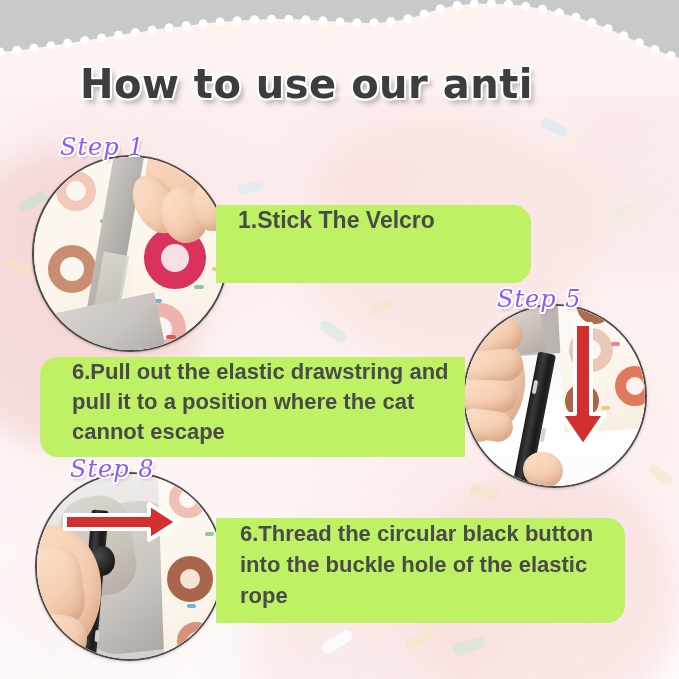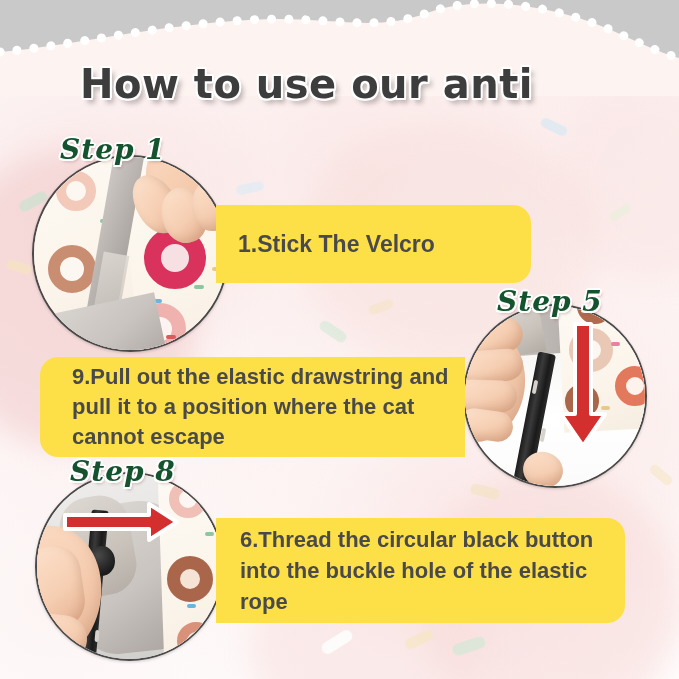--- a/index.html
+++ b/index.html
@@ -70,24 +70,24 @@
       4px 5px 5px rgba(90,80,80,0.40);
     white-space: nowrap;
   }
   #title-l1 { top: 56px; }
   #title-l2 { top: 108px; }
 
   
   .step-badge {
     position: absolute;
     font-family: "DejaVu Serif", serif;
-    font-weight: 700;
+    font-weight: 400;
     font-style: italic;
-    font-size: 28px;
-    color: #14532d;
+    font-size: 24px;
+    color: #8b5cf6;
     letter-spacing: 1px;
     white-space: nowrap;
     text-shadow:
       2px 0 0 #fff, -2px 0 0 #fff, 0 2px 0 #fff, 0 -2px 0 #fff,
       1.5px 1.5px 0 #fff, -1.5px 1.5px 0 #fff, 1.5px -1.5px 0 #fff, -1.5px -1.5px 0 #fff,
       2px 3px 3px rgba(120,70,70,.35);
     z-index: 7;
   }
   #badge-1 { left: 60px;  top: 133px; }
   #badge-2 { left: 497px; top: 285px; }
@@ -159,27 +159,26 @@
     position: absolute;
     background: linear-gradient(160deg, #ded9d3 0%, #c8c2bb 60%, #b3aca5 100%);
   }
 
   
   .arrow-wrap { position: absolute; z-index: 6; }
 
   
   .textbox {
     position: absolute;
-    background: #fde047;
+    background: #bef264;
     color: #4a4a4a;
     font-family: "Liberation Sans", sans-serif;
     font-weight: 700;
     z-index: 6;
     display: flex;
-    align-items: center;
     box-sizing: border-box;
   }
   .textbox span { display: block; }
   #tb-1 {
     left: 216px; top: 205px; width: 315px; height: 78px;
     border-radius: 0 18px 18px 0;
     padding: 0 0 0 22px;
     font-size: 23px;
     line-height: 30px;
   }
@@ -309,21 +308,21 @@
 
       <div class="arrow-wrap" style="left:92px;top:14px;">
         <svg width="52" height="134" viewBox="0 0 52 134">
           <path d="M18,4 L34,4 L34,94 L48,94 L26,126 L4,94 L18,94 Z" fill="#d32f2f" stroke="#ffffff" stroke-width="4" stroke-linejoin="round"></path>
         </svg>
       </div>
     </div>
   </div>
 
   <div class="textbox" id="tb-2">
-    <span>9.Pull out the elastic drawstring and pull it to a position where the cat cannot escape</span>
+    <span>6.Pull out the elastic drawstring and pull it to a position where the cat cannot escape</span>
   </div>
 
   <div class="step-badge" id="badge-3">Step 8</div>
 
   <div class="photo" id="photo-3">
     <div class="photo-inner">
       <div style="position:absolute;inset:0;background:linear-gradient(170deg,#efeeec 0%,#e3e1df 50%,#cfcdca 100%);"></div>
 
       <div class="shell" style="left:36px;top:28px;width:120px;height:150px;border-radius:60px 50px 40px 40px;transform:rotate(-6deg);"></div>
 

